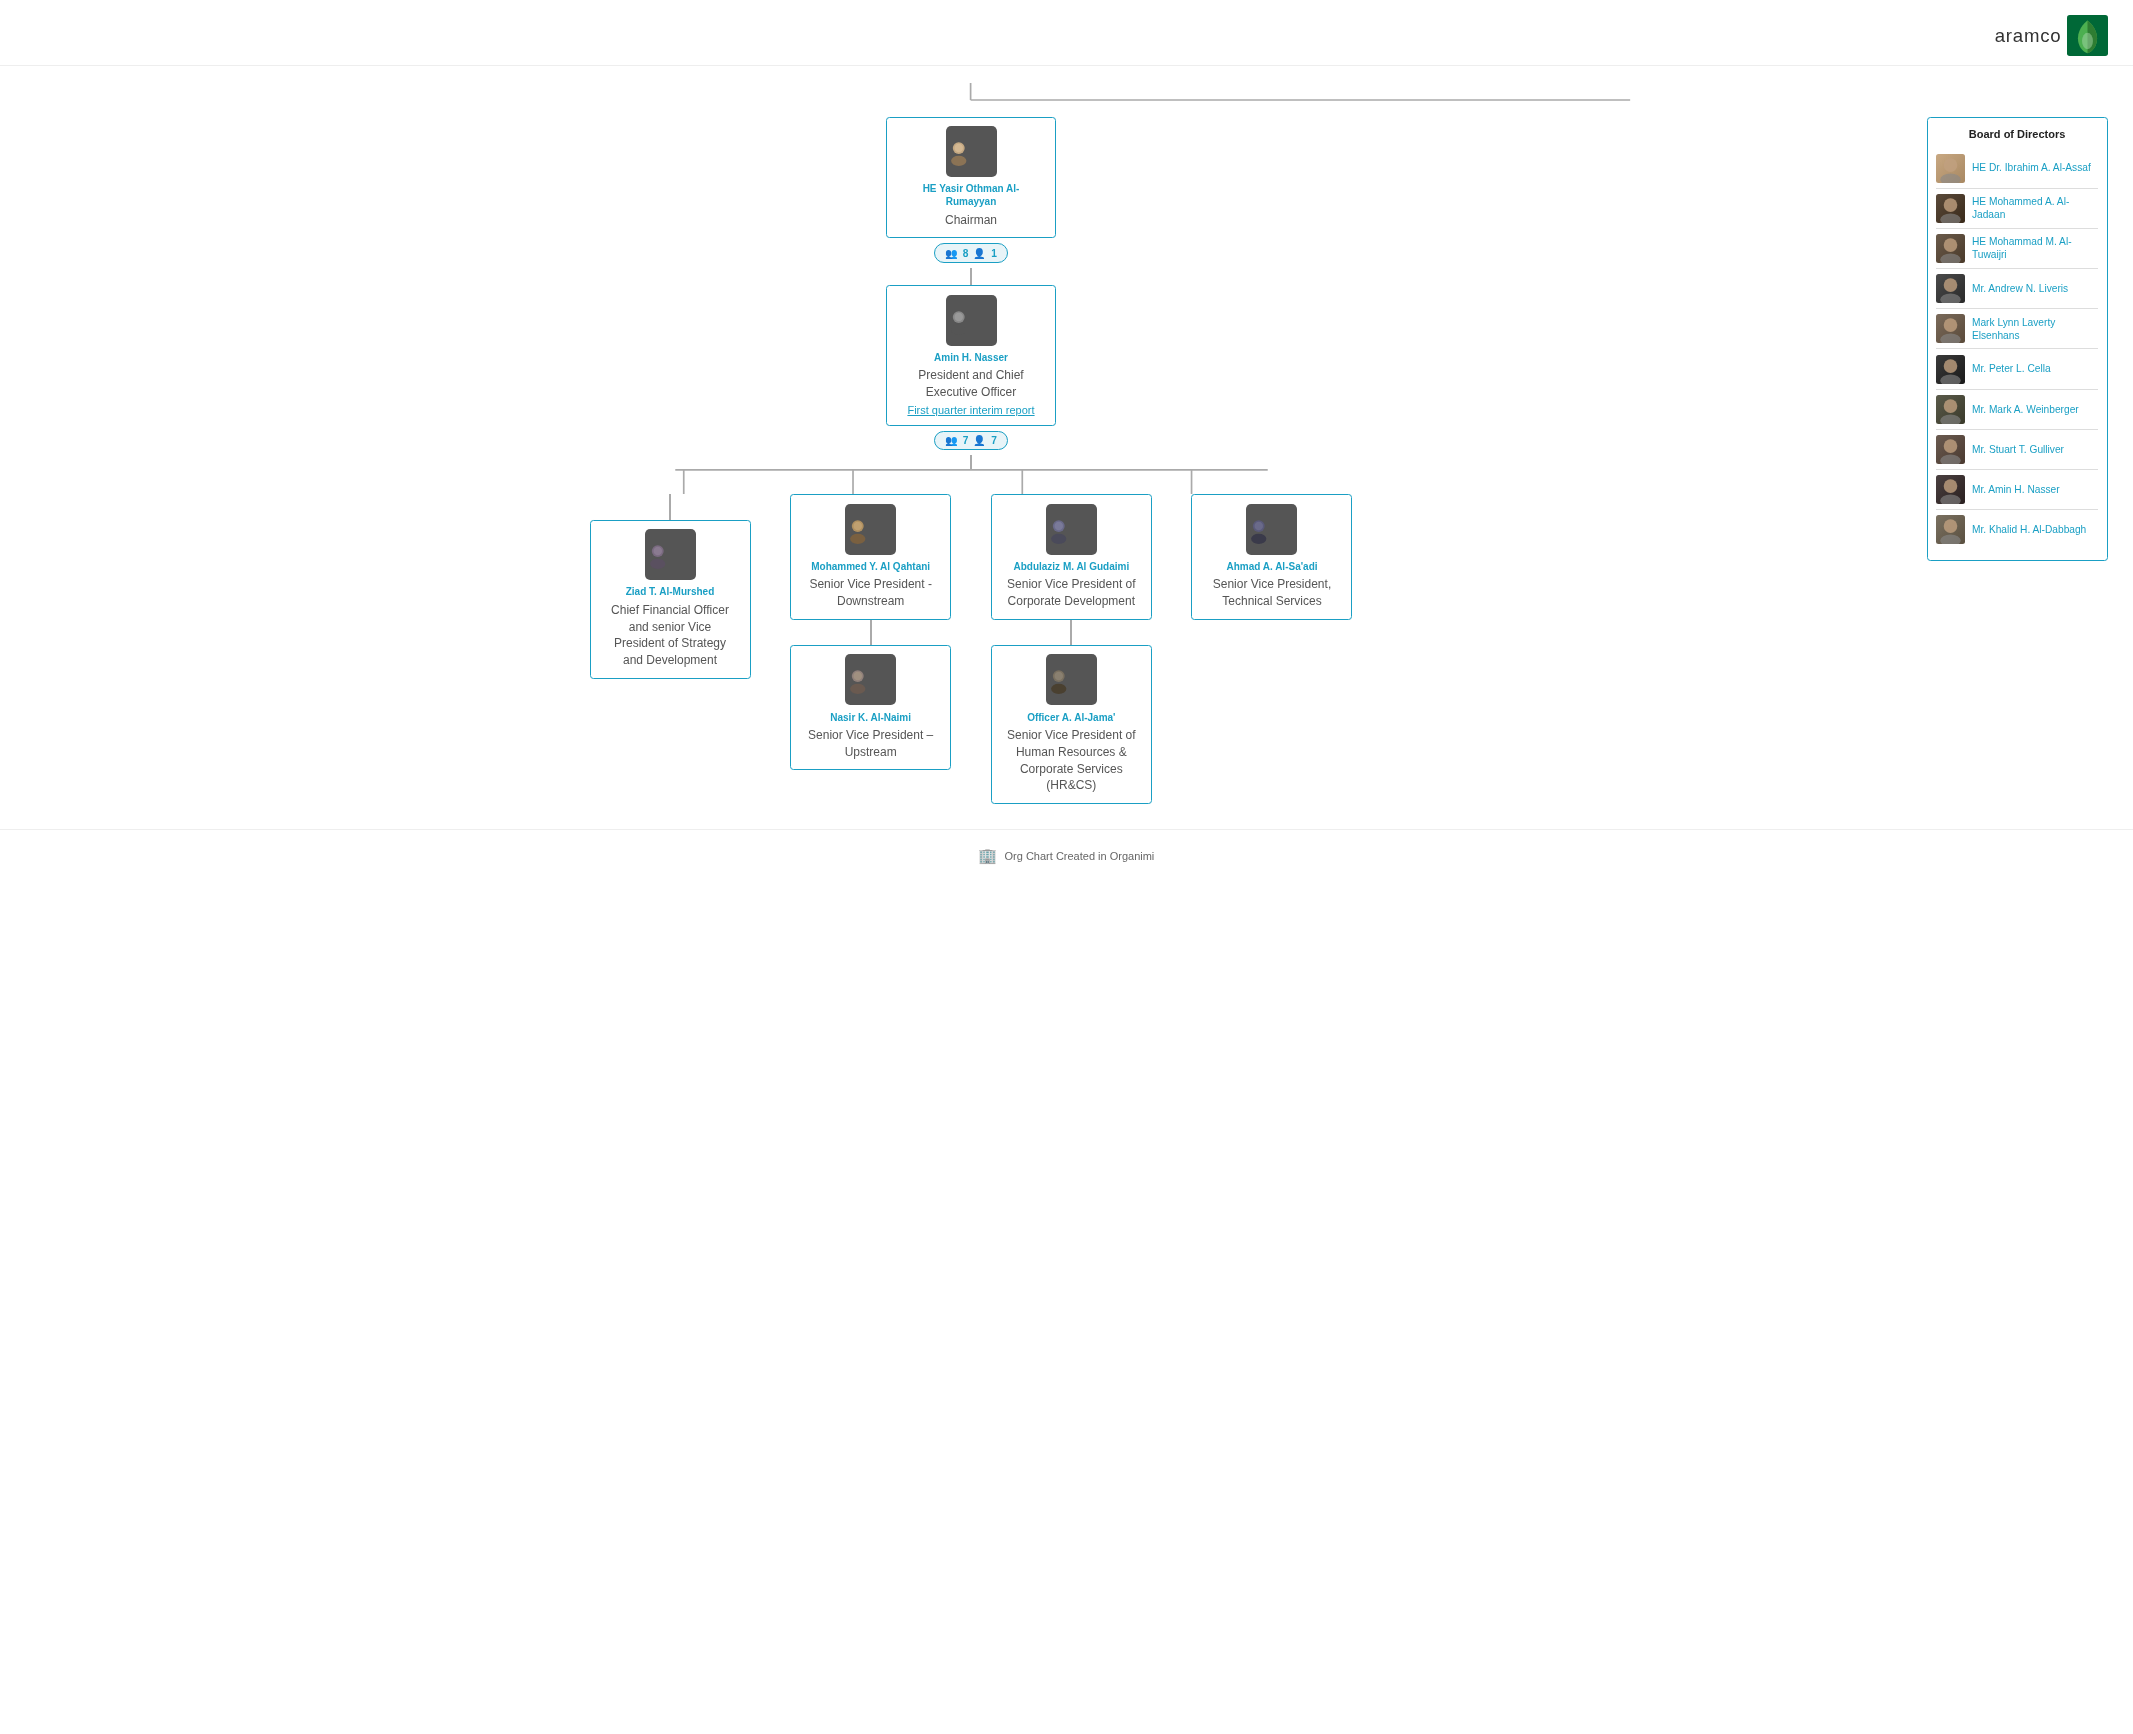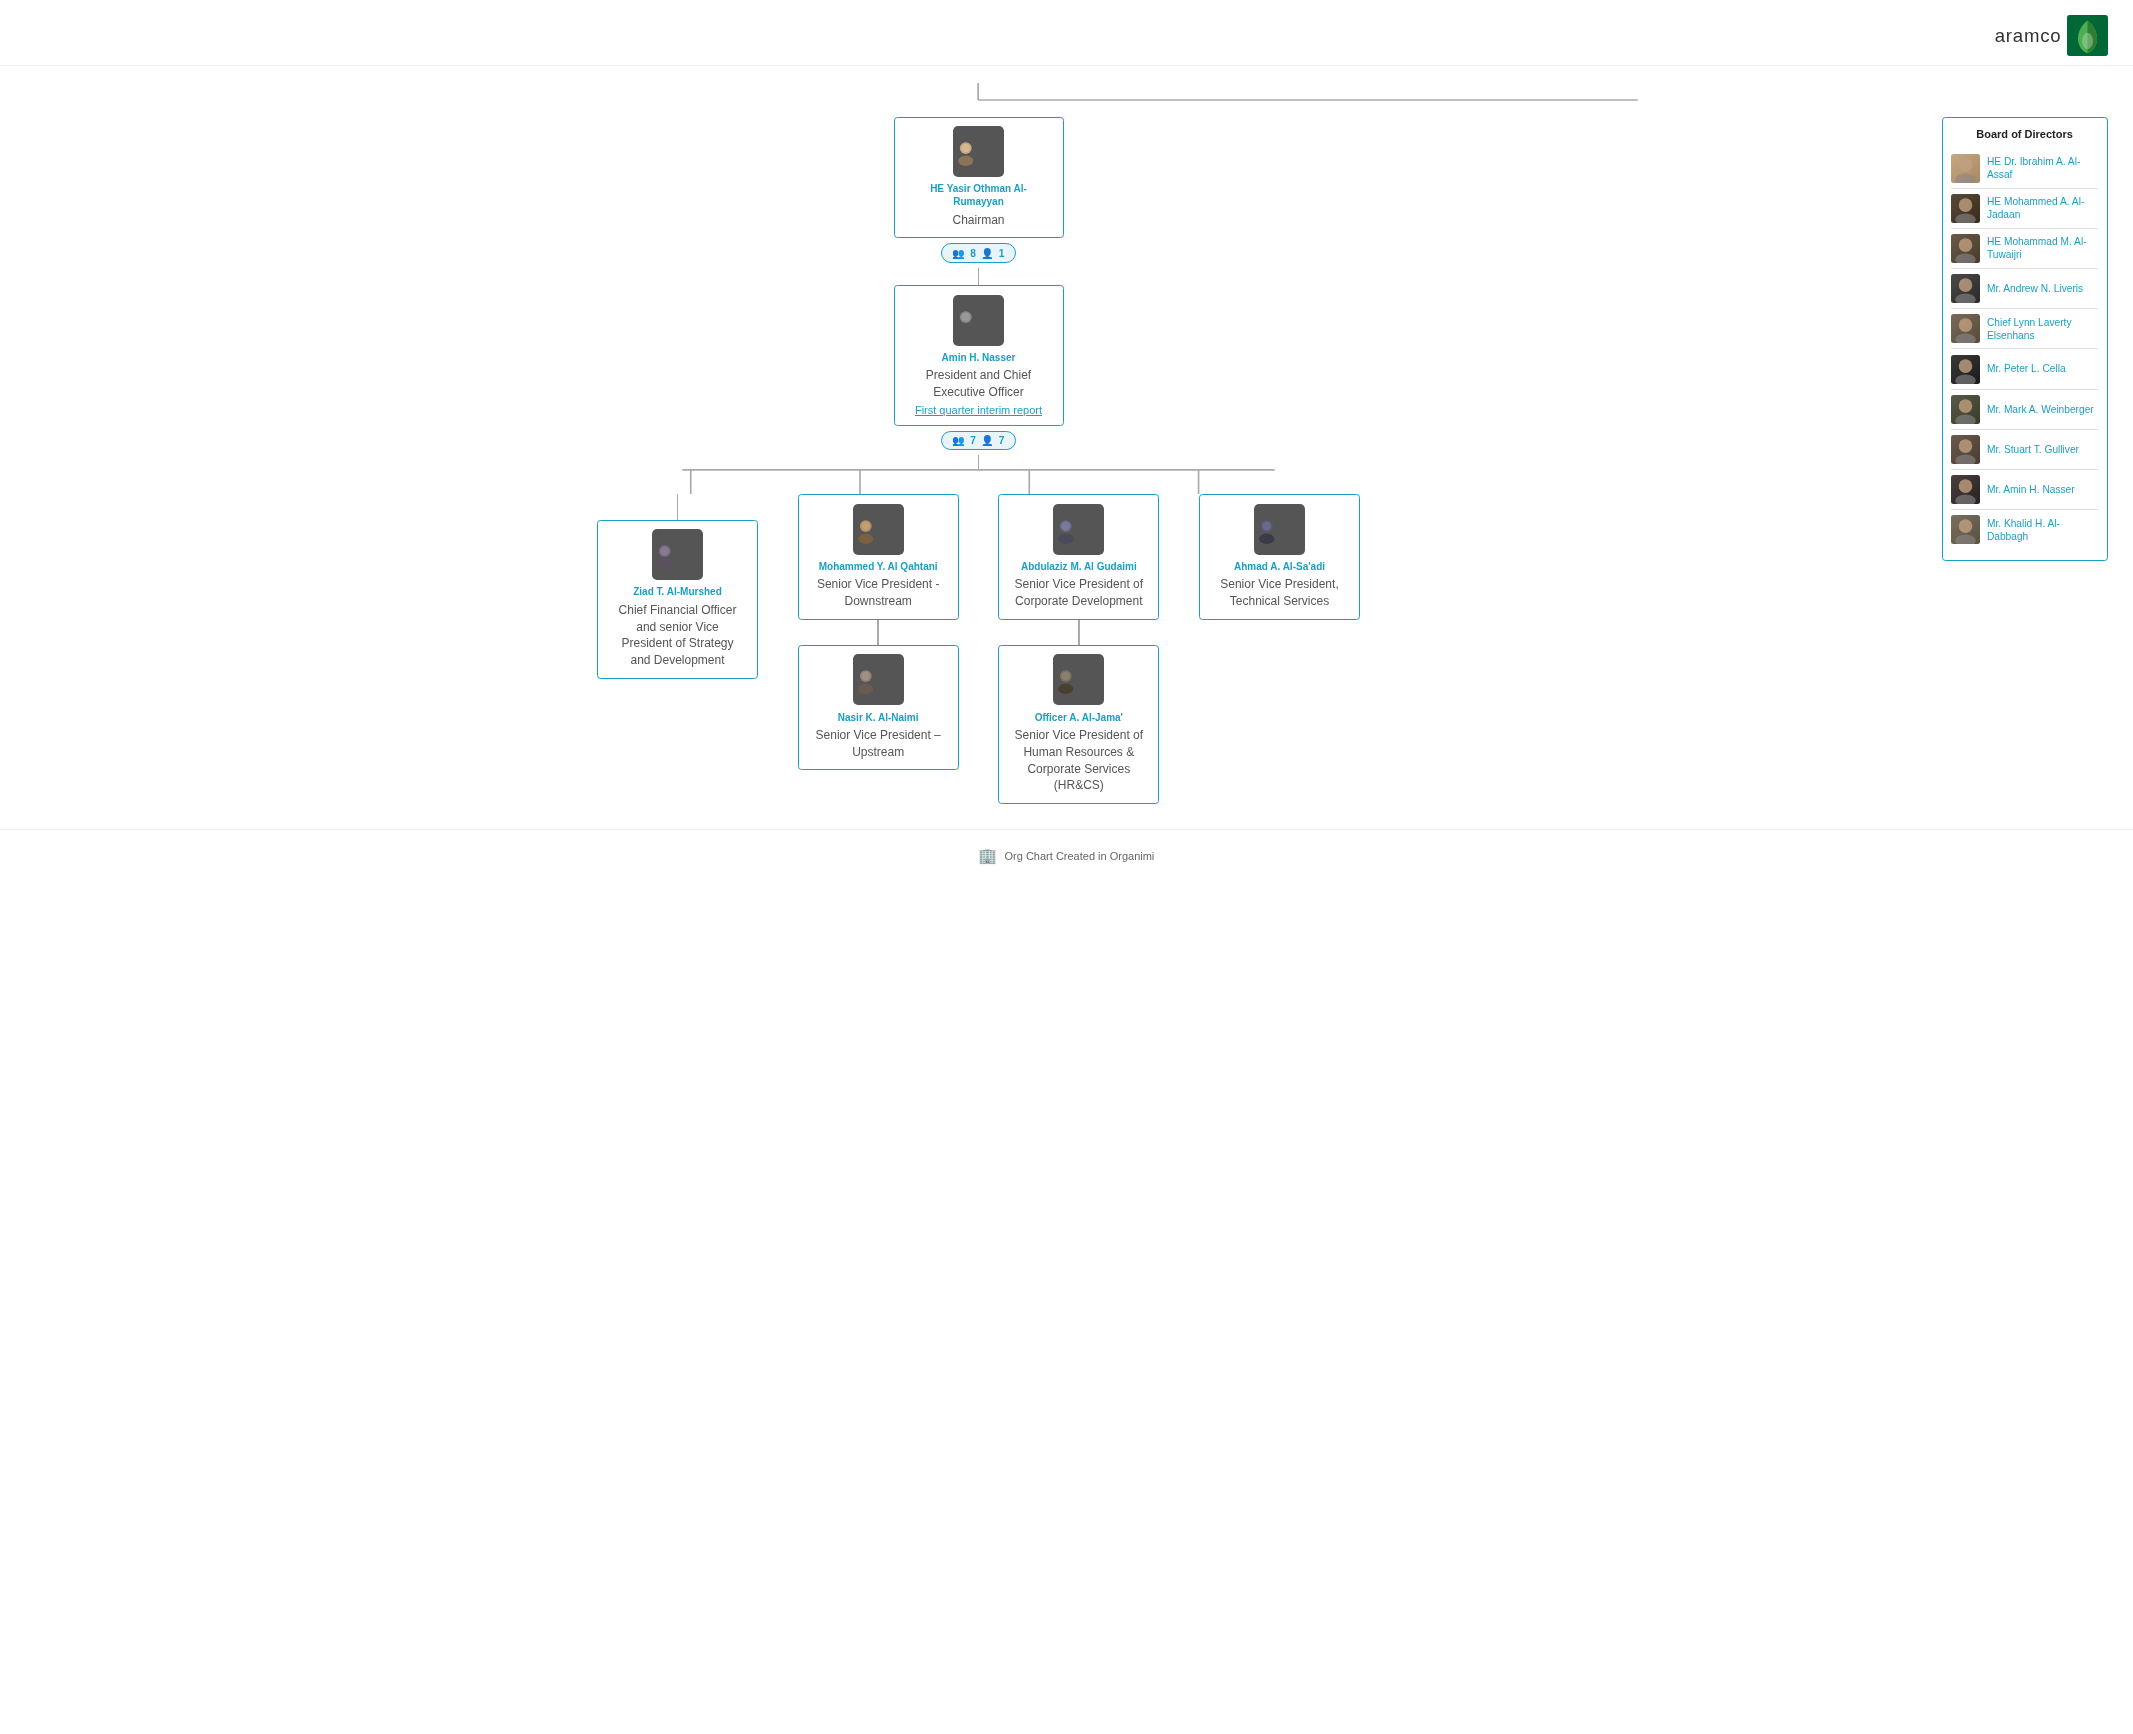--- a/index.html
+++ b/index.html
@@ -44,21 +44,21 @@
     
     .org-chart-area {
       flex: 1;
       display: flex;
       flex-direction: column;
       align-items: center;
     }
 
     
     .board-sidebar {
-      width: 166px;
+      width: 181px;
       border: 1.7px solid #1a9fc4;
       border-radius: 3.4px;
       padding: 10.2px 8.5px;
       margin-left: 10px;
       flex-shrink: 0;
       align-self: flex-start;
       margin-top: 34px;
     }
     .board-title {
       font-weight: bold;
@@ -431,21 +431,21 @@
           </div>
           <span class="board-name">Mr. Andrew N. Liveris</span>
         </div>
         <div class="board-member">
           <div class="board-avatar bm5">
             <svg width="29" height="29" viewBox="0 0 34 34">
               <circle cx="17" cy="13" r="8" fill="#c0a080" opacity="0.8"></circle>
               <ellipse cx="17" cy="30" rx="12" ry="7" fill="#888" opacity="0.6"></ellipse>
             </svg>
           </div>
-          <span class="board-name">Chief Lynn Laverty Elsenhans</span>
+          <span class="board-name">Mark Lynn Laverty Elsenhans</span>
         </div>
         <div class="board-member">
           <div class="board-avatar bm6">
             <svg width="29" height="29" viewBox="0 0 34 34">
               <circle cx="17" cy="13" r="8" fill="#c0a080" opacity="0.8"></circle>
               <ellipse cx="17" cy="30" rx="12" ry="7" fill="#888" opacity="0.6"></ellipse>
             </svg>
           </div>
           <span class="board-name">Mr. Peter L. Cella</span>
         </div>

